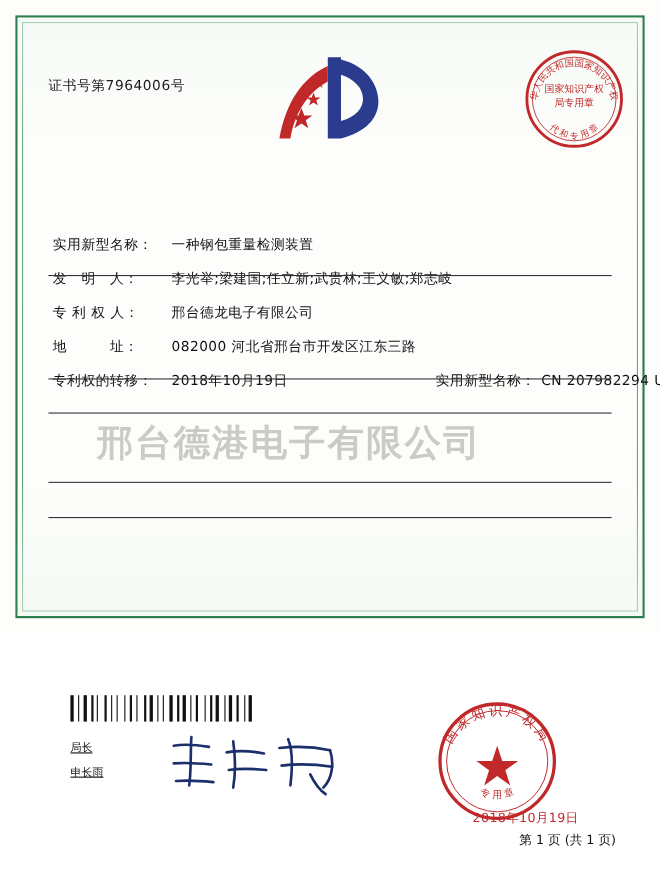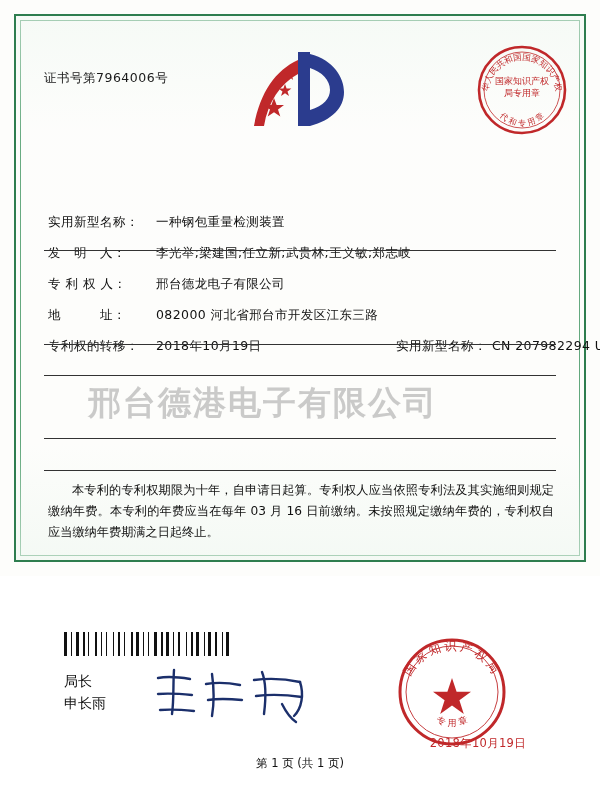--- a/index.html
+++ b/index.html
@@ -179,23 +179,24 @@
     bottom: 0;
     background: #111;
     display: block;
   }
 
   
   .sign-label {
     position: absolute;
     left: 24px;
     top: 626px;
-    font-size: 14px;
+    font-size: 10px;
     line-height: 22px;
     color: #111;
+    text-decoration: underline;
   }
   .signature {
     position: absolute;
     left: 110px;
     top: 620px;
     width: 180px;
     height: 60px;
   }
 
   
@@ -213,21 +214,21 @@
     font-size: 11.5px;
     color: #c0282a;
     letter-spacing: 0.3px;
   }
 
   .page-foot {
     position: absolute;
     left: 0;
     right: 0;
     top: 712px;
-    text-align: center;
+    text-align: right;
     font-size: 11.5px;
     color: #111;
   }
 
   
   .overprint {
     position: absolute;
     left: 8px;
     top: 337px;
     width: 520px;
@@ -311,21 +312,20 @@
 
     <div class="rule r1"></div>
     <div class="rule r2"></div>
     <div class="rule r3"></div>
     <div class="rule r4"></div>
     <div class="rule r5"></div>
 
     <div class="overprint">邢台德港电子有限公司</div>
 
     <div class="paras">
-      <p class="para">本专利的专利权期限为十年，自申请日起算。专利权人应当依照专利法及其实施细则规定缴纳年费。本专利的年费应当在每年 03 月 16 日前缴纳。未按照规定缴纳年费的，专利权自应当缴纳年费期满之日起终止。</p>
     </div>
 
     <div class="barcode">
         <i style="left: 0px; width: 3px;"></i>
         <i style="left: 6.6px; width: 1px;"></i>
         <i style="left: 12.2px; width: 3px;"></i>
         <i style="left: 18.8px; width: 2px;"></i>
         <i style="left: 24.4px; width: 1px;"></i>
         <i style="left: 31px; width: 2px;"></i>
         <i style="left: 36.6px; width: 1px;"></i>

